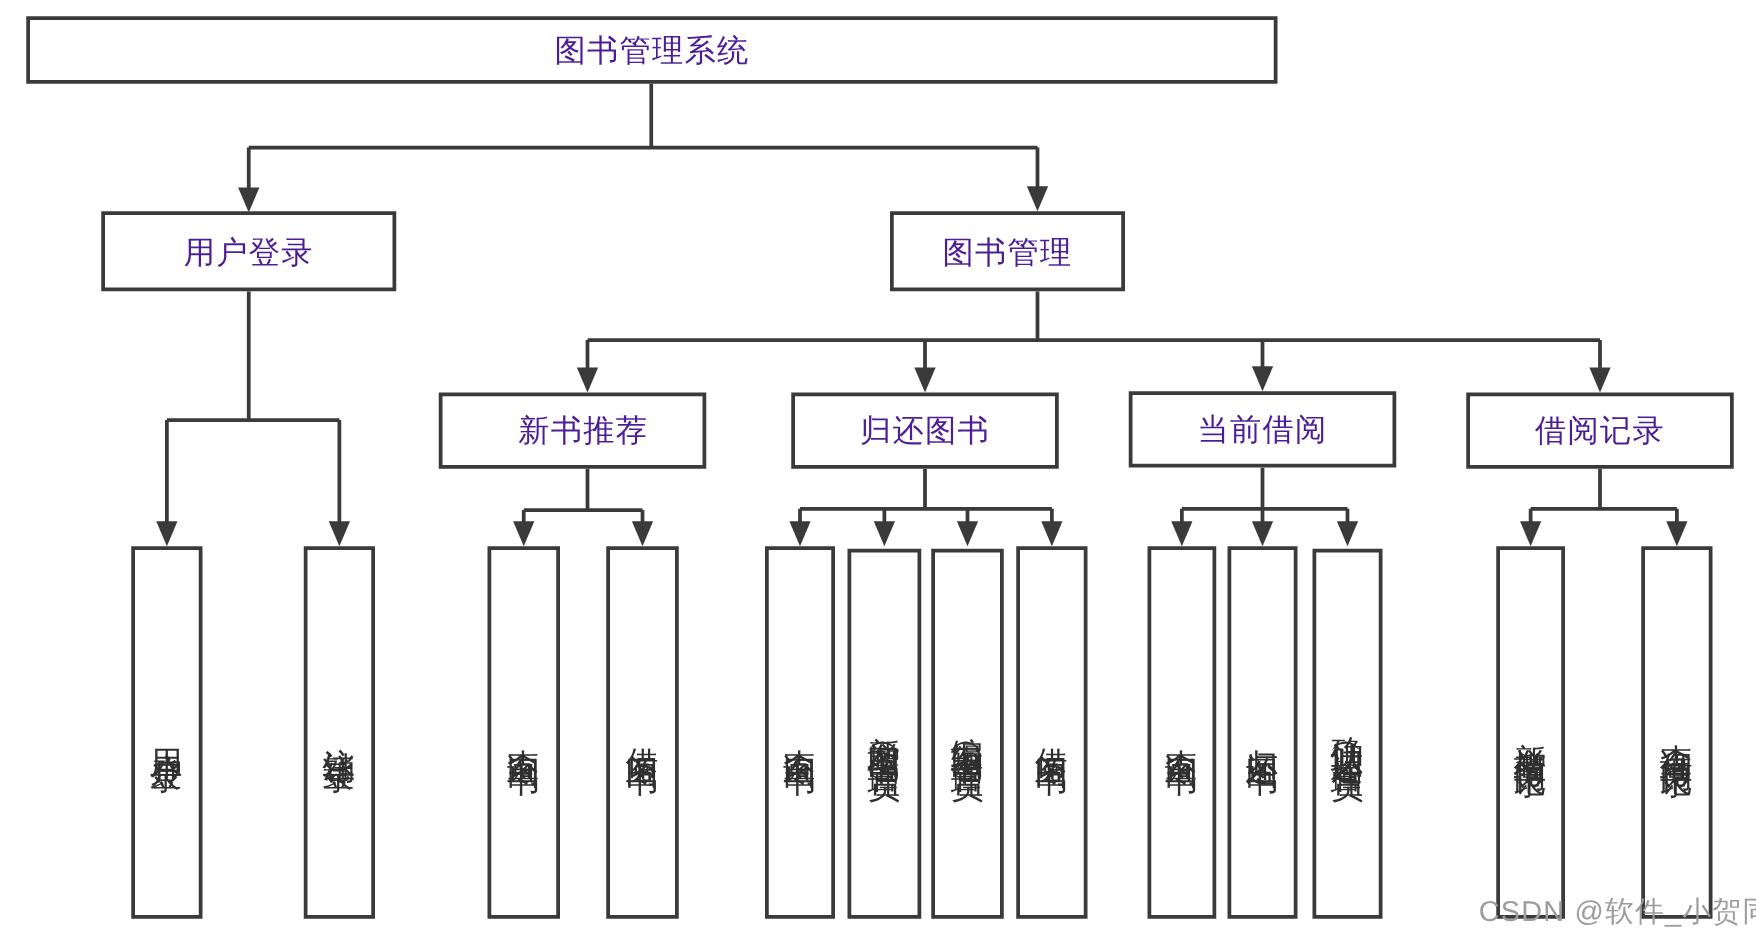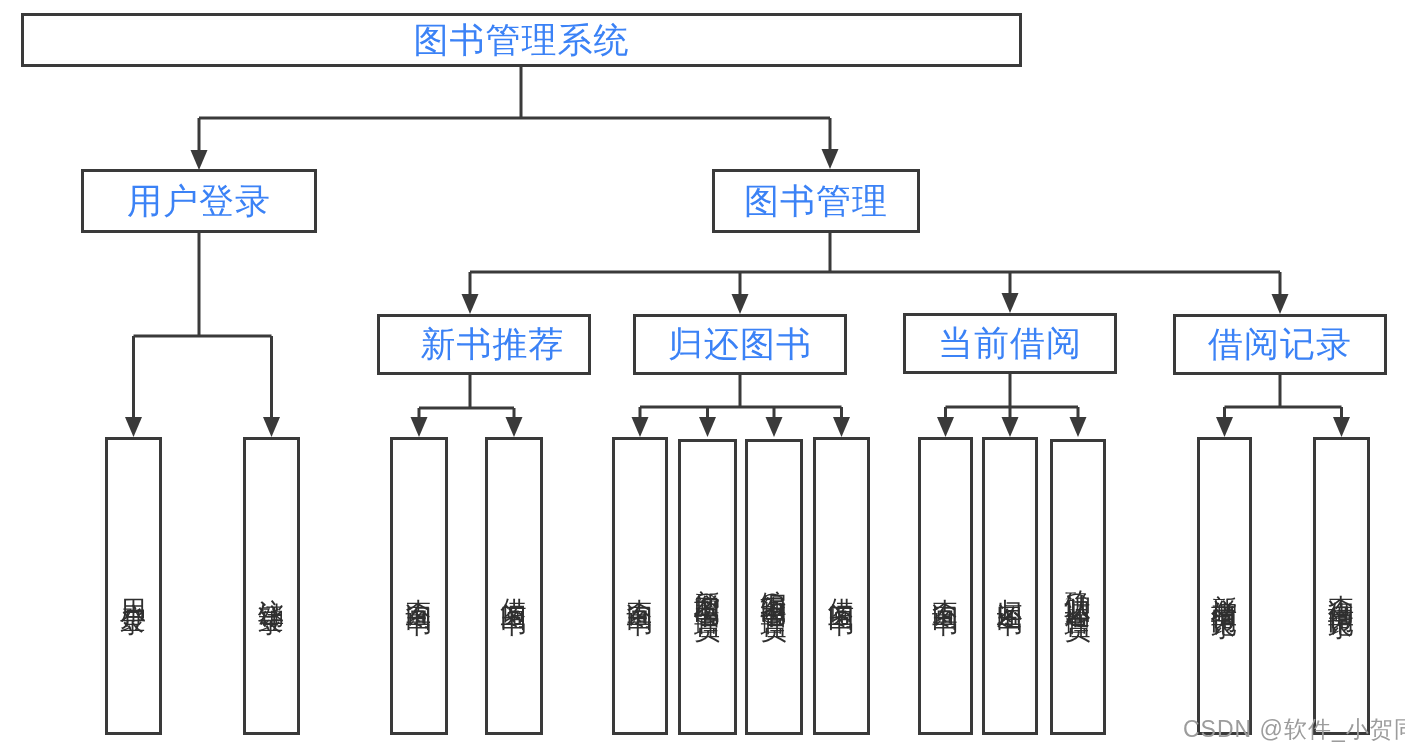--- a/index.html
+++ b/index.html
@@ -27,22 +27,22 @@
   .node {
     position: absolute;
     box-sizing: border-box;
     background: #ffffff;
     border: 3px solid #3a3a3a;
     display: flex;
     align-items: center;
     justify-content: center;
   }
   .hlabel {
-    font-size: 35px;
-    color: #3b82f6;
+    font-size: 25px;
+    color: #4c1d95;
     letter-spacing: 1px;
     white-space: nowrap;
   }
   .vtext {
     writing-mode: vertical-rl;
     text-orientation: mixed;
     font-size: 26px;
     letter-spacing: 4px;
     color: #2f2f2f;
     line-height: 1;
@@ -96,25 +96,25 @@
     </g>
   </svg>
 
   <div class="node" style="left:21px; top:13px; width:1001px; height:54px;">
     <span class="hlabel">图书管理系统</span>
   </div>
 
   <div class="node" style="left:81px; top:169px; width:236px; height:64px;">
     <span class="hlabel">用户登录</span>
   </div>
-  <div class="node" style="left:712px; top:169px; width:208px; height:64px;">
+  <div class="node" style="left:712px; top:169px; width:188px; height:64px;">
     <span class="hlabel">图书管理</span>
   </div>
 
-  <div class="node" style="left:377px; top:314px; width:214px; height:61px;padding-left:17px;">
+  <div class="node" style="left:351px; top:314px; width:214px; height:61px;padding-left:17px;">
     <span class="hlabel">新书推荐</span>
   </div>
   <div class="node" style="left:633px; top:314px; width:214px; height:61px;">
     <span class="hlabel">归还图书</span>
   </div>
   <div class="node" style="left:903px; top:313px; width:214px; height:61px;text-align:center;">
     <span class="hlabel">当前借阅</span>
   </div>
   <div class="node" style="left:1173px; top:314px; width:214px; height:61px;">
     <span class="hlabel">借阅记录</span>

